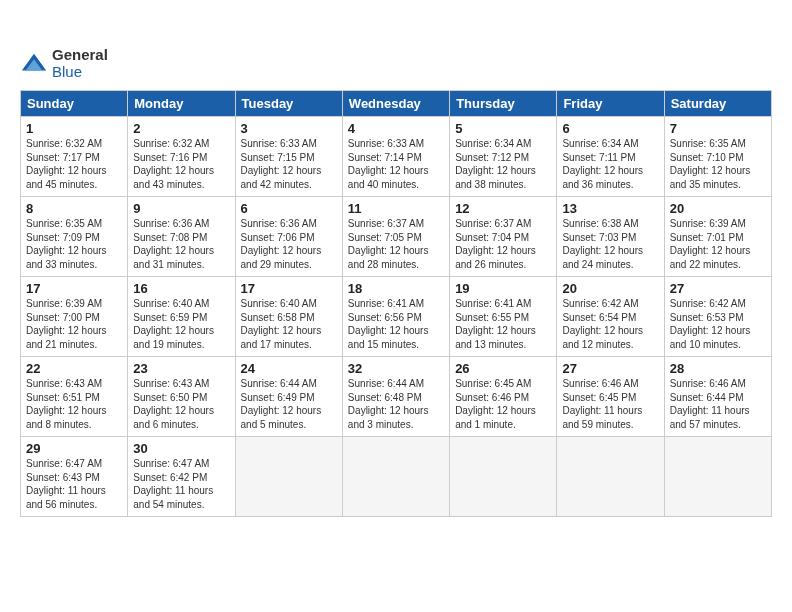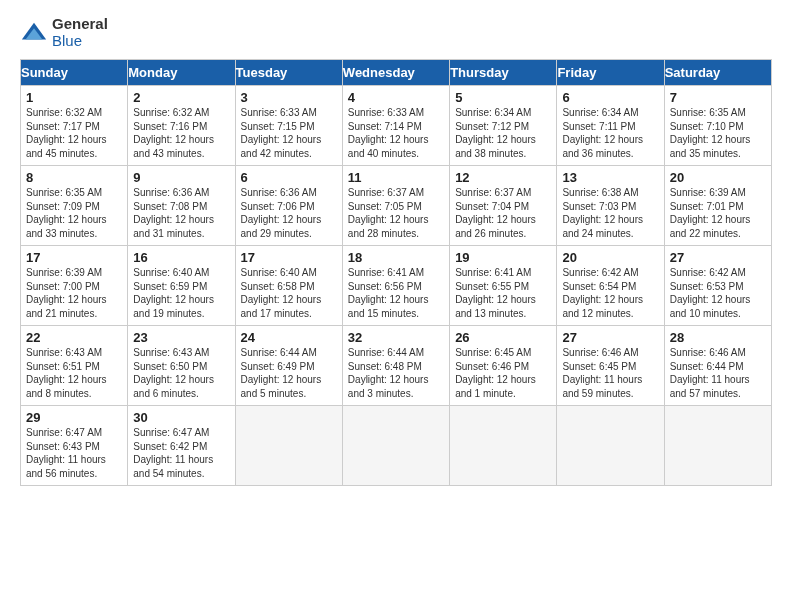--- a/index.html
+++ b/index.html
@@ -17,20 +17,21 @@
     .header-area {
       display: flex;
       justify-content: space-between;
       align-items: flex-start;
       margin-bottom: 10px;
     }
     .logo {
       display: flex;
       align-items: center;
       gap: 4px;
+      margin-top: 31px;
     }
     .logo-text {
       display: flex;
       flex-direction: column;
       line-height: 1.1;
     }
     .logo-general {
       font-size: 15px;
       font-weight: bold;
       color: #333;
@@ -58,21 +59,21 @@
     }
     .calendar-table {
       width: 100%;
       border-collapse: collapse;
       table-layout: fixed;
     }
     .calendar-table th {
       background-color: #1a5fa8;
       color: white;
       text-align: left;
-      padding: 5px 0;
+      padding: 5px 6px;
       font-size: 13px;
       border: 1px solid #ccc;
     }
     .calendar-table td {
       border: 1px solid #ccc;
       vertical-align: top;
       padding: 4px 5px;
       font-size: 10.5px;
       color: #333;
       height: 80px;

